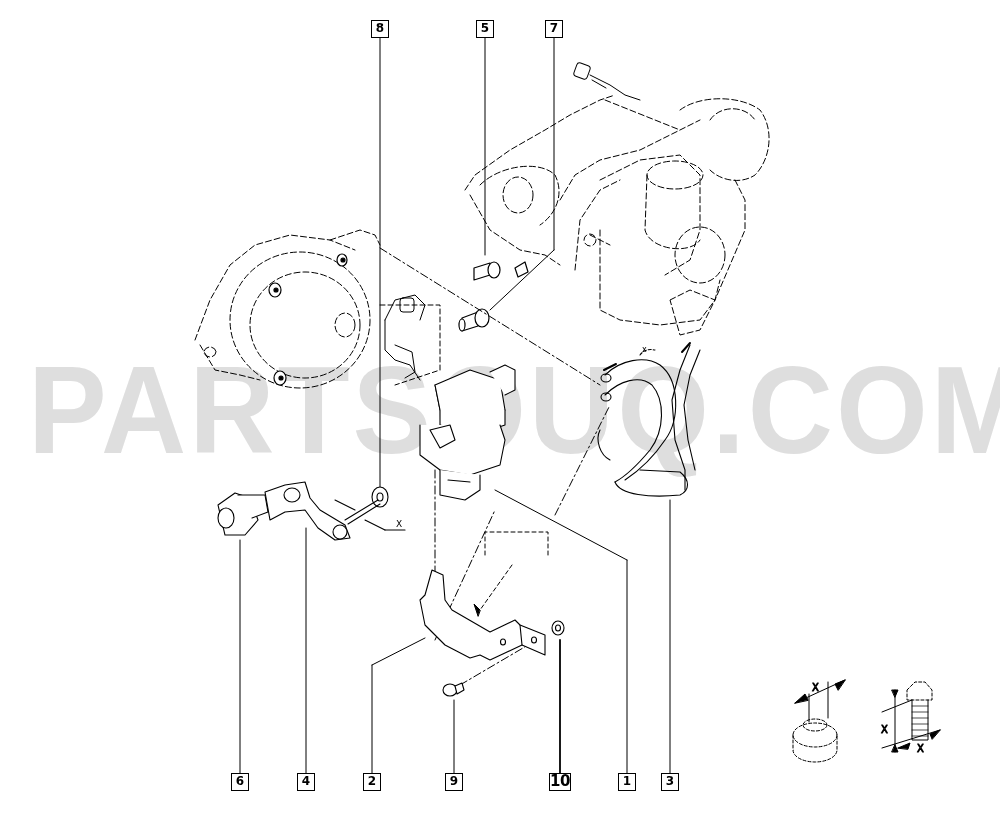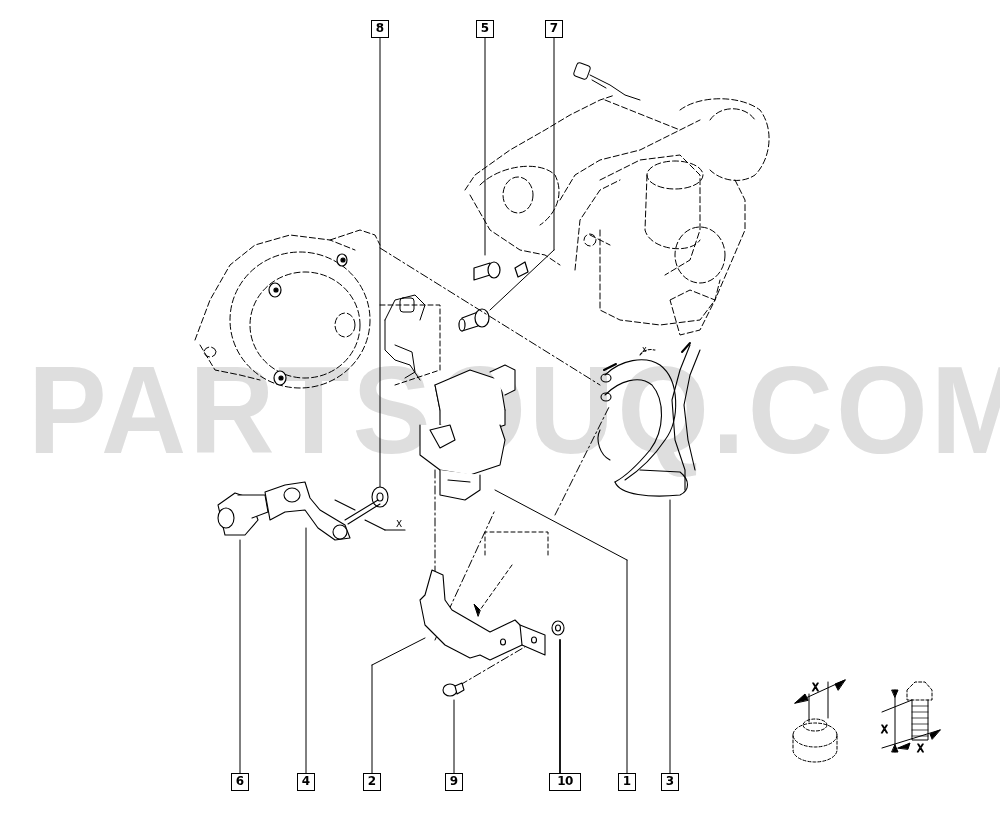--- a/index.html
+++ b/index.html
@@ -3,21 +3,21 @@
 <meta charset="utf-8">
 <style>
   html, body { margin:0; padding:0; background:#ffffff; }
   body { width:1000px; height:820px; position:relative; overflow:hidden;
          font-family:"Liberation Sans", sans-serif; }
   #stage { position:absolute; left:0; top:0; width:1000px; height:820px; }
   .callout { position:absolute; width:18px; height:18px; border:1.5px solid #000;
              background:#fff; box-sizing:border-box; font-weight:bold; font-size:12px;
              line-height:15px; text-align:center; color:#000;
              font-family:"DejaVu Sans", sans-serif; cursor:pointer; }
-  .callout.wide { width:32px; font-size:12px; letter-spacing:-0.5px; }
+  .callout.wide { width:22px; font-size:15px; letter-spacing:-0.5px; }
   .watermark { position:absolute; left:28px; top:360px; width:950px; height:100px;
                font-family:"Liberation Sans", sans-serif; font-weight:900;
                font-size:118px; line-height:100px; color:#d9d9d9; opacity:0.85;
                letter-spacing:3px; transform:scaleY(1.05); white-space:nowrap;
                pointer-events:none; }
   svg { position:absolute; left:0; top:0; }
 </style>
 </head>
 <body>
 

